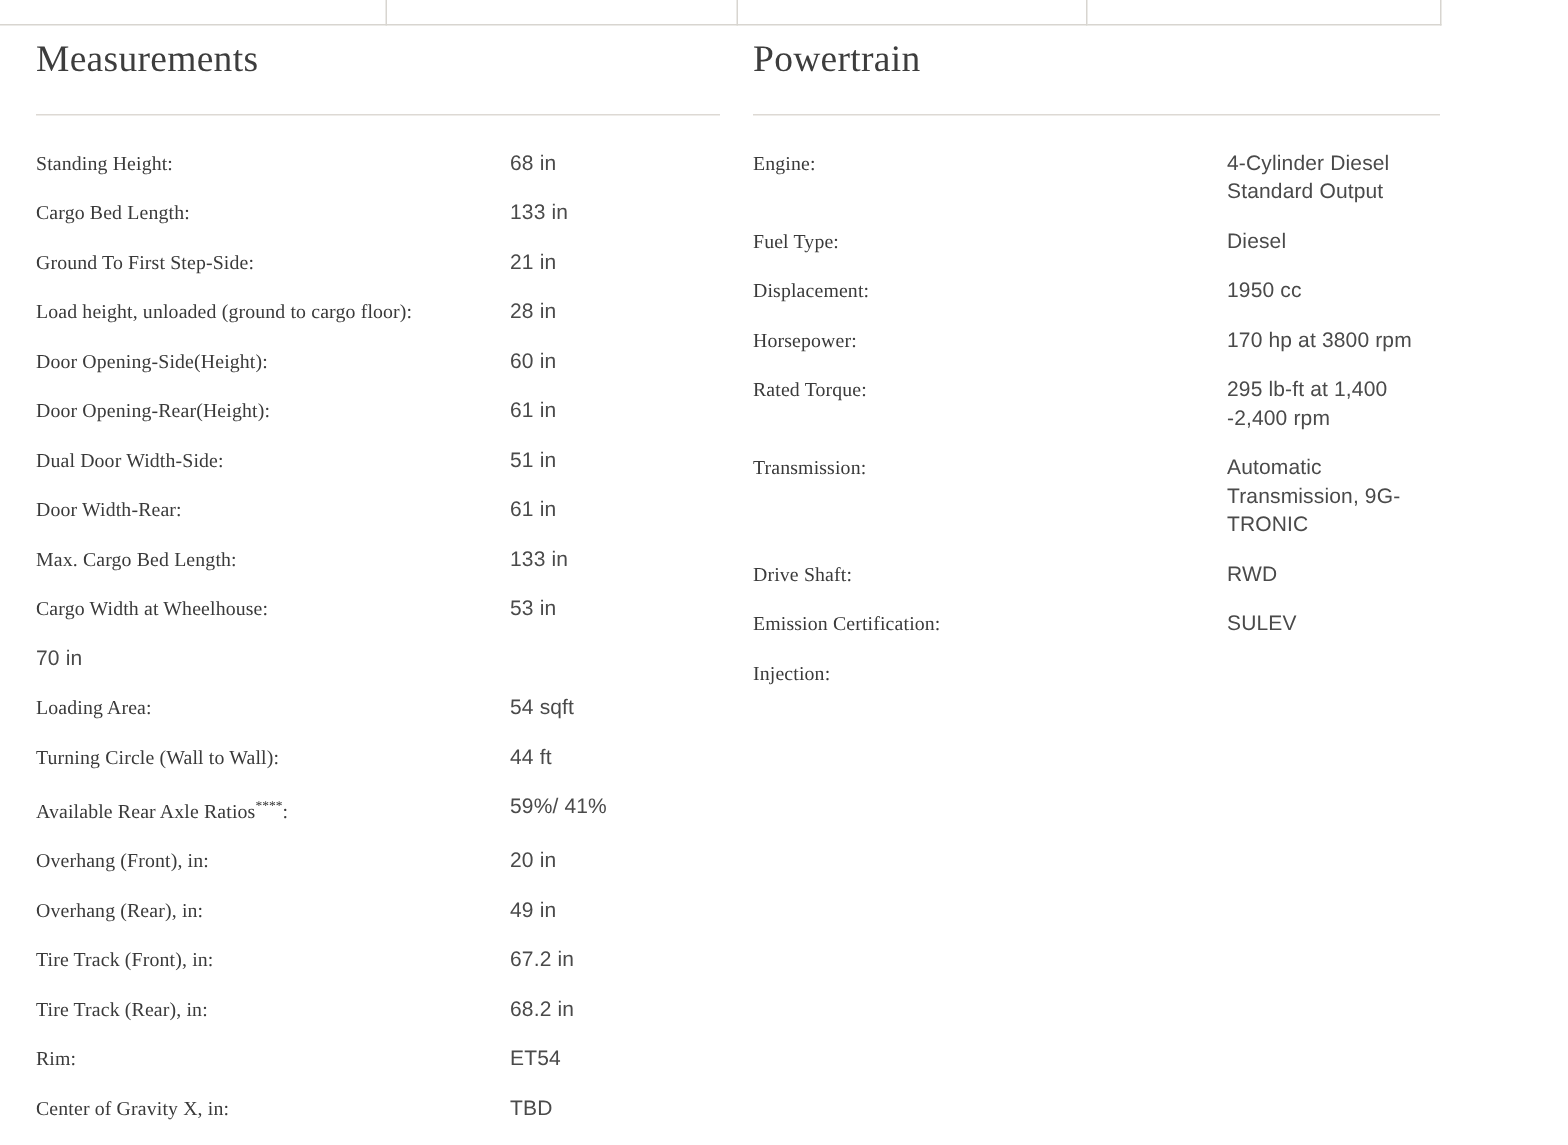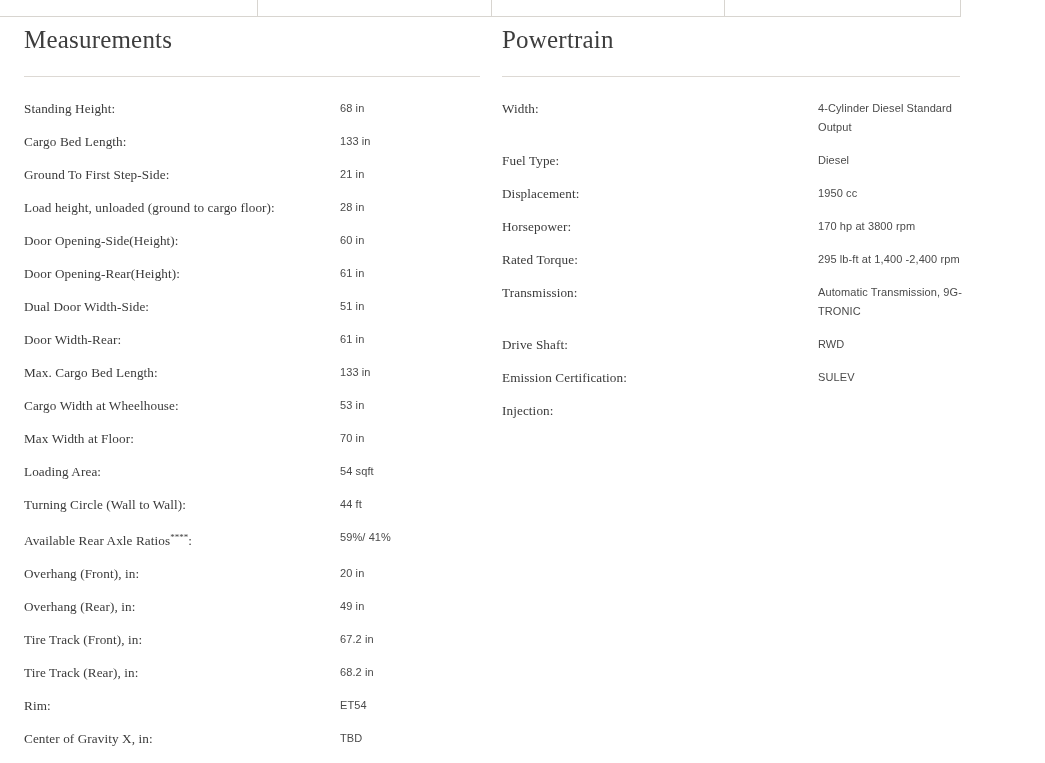--- a/index.html
+++ b/index.html
@@ -105,21 +105,21 @@
   .col-left .spec-label {
     width: 316px;
     flex: 0 0 316px;
   }
   .col-right .spec-label {
     width: 316px;
     flex: 0 0 316px;
   }
   .spec-value {
     color: #4a4a4a;
-    font-size: 11px;
+    font-size: 14px;
     letter-spacing: 0.1px;
   }
   .col-right .spec-value {
     max-width: 145px;
   }
   sup {
     font-size: 9px;
     letter-spacing: 0px;
   }
 </style>
@@ -176,21 +176,20 @@
           </li>
           <li class="spec-row">
             <span class="spec-label">Max. Cargo Bed Length:</span>
             <span class="spec-value">133 in</span>
           </li>
           <li class="spec-row">
             <span class="spec-label">Cargo Width at Wheelhouse:</span>
             <span class="spec-value">53 in</span>
           </li>
           <li class="spec-row">
-            <span class="spec-label">Max Width at Floor:</span>
             <span class="spec-value">70 in</span>
           </li>
           <li class="spec-row">
             <span class="spec-label">Loading Area:</span>
             <span class="spec-value">54 sqft</span>
           </li>
           <li class="spec-row">
             <span class="spec-label">Turning Circle (Wall to Wall):</span>
             <span class="spec-value">44 ft</span>
           </li>
@@ -223,21 +222,21 @@
             <span class="spec-value">TBD</span>
           </li>
         </ul>
     </div>
 
     <div class="col col-right">
       <h2 class="section-title">Powertrain</h2>
       <div class="title-rule"></div>
       <ul class="spec-list" id="powertrain-list">
           <li class="spec-row">
-            <span class="spec-label">Width:</span>
+            <span class="spec-label">Engine:</span>
             <span class="spec-value">4-Cylinder Diesel Standard Output</span>
           </li>
           <li class="spec-row">
             <span class="spec-label">Fuel Type:</span>
             <span class="spec-value">Diesel</span>
           </li>
           <li class="spec-row">
             <span class="spec-label">Displacement:</span>
             <span class="spec-value">1950 cc</span>
           </li>

